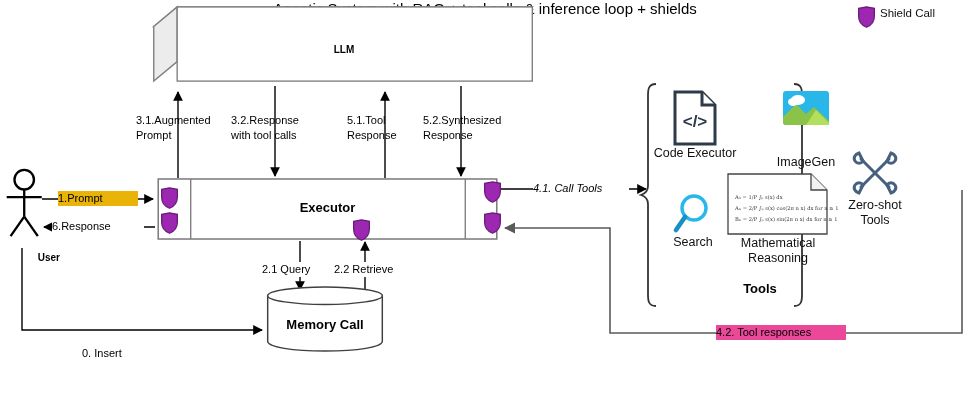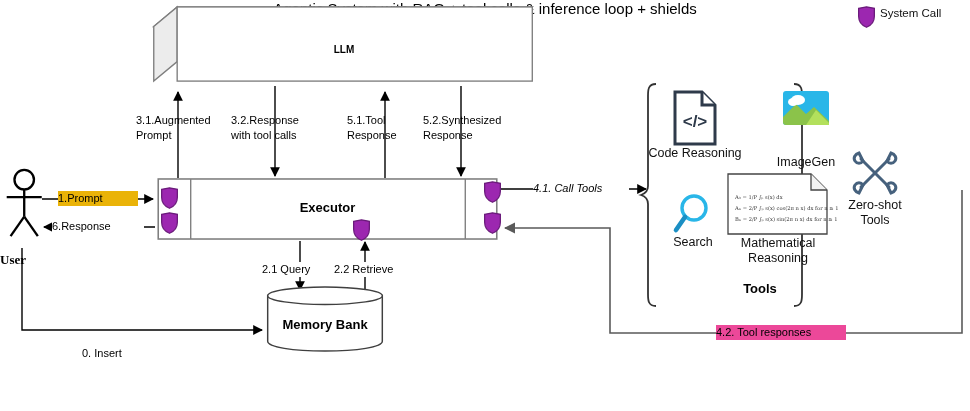--- a/index.html
+++ b/index.html
@@ -17,21 +17,21 @@
   
   #exec-box{left:155px;top:178px;width:345px;height:62px;}
   #exec-label{left:155px;top:200px;width:345px;text-align:center;font-size:13px;font-weight:bold;}
 
   
   #mem-box{left:265px;top:285px;width:120px;height:68px;}
   #mem-label{left:265px;top:317px;width:120px;text-align:center;font-size:13px;font-weight:bold;}
 
   
   #user-fig{left:4px;top:168px;width:56px;height:72px;}
-  #user-label{left:0px;top:252px;width:60px;text-align:left;font-size:13px;font-weight:bold;font-family:Liberation Serif, serif;}
+  #user-label{left:0px;top:252px;width:60px;text-align:right;font-size:10px;font-weight:bold;}
 
   
   #tools-label{left:700px;top:281px;width:120px;text-align:center;font-size:13px;font-weight:bold;}
 
   .tool-cap{position:absolute;font-size:12.5px;line-height:15px;text-align:center;color:#111;}
 
   
   #legend-text{left:880px;top:7px;font-size:11.5px;color:#111;}
 
   
@@ -100,21 +100,21 @@
   <path d="M2 3 L12 1 L22 3 L22 13 C22 20 17 25 12 27 C7 25 2 20 2 13 Z" fill="#9c27b0" stroke="#6a1b7a" stroke-width="1.6"></path>
 </svg>
 <svg class="abs" style="left:352px;top:219px" width="19" height="22" viewBox="0 0 24 28">
   <path d="M2 3 L12 1 L22 3 L22 13 C22 20 17 25 12 27 C7 25 2 20 2 13 Z" fill="#9c27b0" stroke="#6a1b7a" stroke-width="1.6"></path>
 </svg>
 
 <svg id="mem-box" class="abs" width="122" height="70" viewBox="0 0 122 70">
   <path d="M2 11 L2 58 C2 64 28 68 61 68 C94 68 120 64 120 58 L120 11 Z" fill="#ffffff" stroke="#3f3f3f" stroke-width="1.5"></path>
   <ellipse cx="61" cy="11" rx="59" ry="9" fill="#ffffff" stroke="#3f3f3f" stroke-width="1.5"></ellipse>
 </svg>
-<div id="mem-label" class="abs">Memory Bank</div>
+<div id="mem-label" class="abs">Memory Call</div>
 
 <svg id="user-fig" class="abs" width="56" height="74" viewBox="0 0 56 74">
   <circle cx="20" cy="12" r="10" fill="#ffffff" stroke="#000" stroke-width="2.4"></circle>
   <line x1="20" y1="22" x2="20" y2="50" stroke="#000" stroke-width="2.4"></line>
   <line x1="2" y1="30" x2="38" y2="30" stroke="#000" stroke-width="2.4"></line>
   <line x1="20" y1="50" x2="6" y2="70" stroke="#000" stroke-width="2.4"></line>
   <line x1="20" y1="50" x2="34" y2="70" stroke="#000" stroke-width="2.4"></line>
 </svg>
 <div id="user-label" class="abs">User</div>
 
@@ -142,21 +142,21 @@
   <path d="M16 2 C8 2 8 8 8 14 L8 104 C8 110 4 112 1 113 C4 114 8 116 8 122 L8 212 C8 218 8 224 16 224" fill="none" stroke="#333" stroke-width="1.8"></path>
   <path d="M154 2 C162 2 162 8 162 14 L162 104 C162 110 166 112 169 113 C166 114 162 116 162 122 L162 212 C162 218 162 224 154 224" fill="none" stroke="#333" stroke-width="1.8"></path>
 </svg>
 <div id="tools-label" class="abs">Tools</div>
 
 <svg class="abs" style="left:672px;top:90px" width="46" height="56" viewBox="0 0 46 56">
   <path d="M3 2 L30 2 L43 15 L43 54 L3 54 Z" fill="#ffffff" stroke="#2e3a4a" stroke-width="3"></path>
   <path d="M30 2 L30 15 L43 15" fill="#ffffff" stroke="#2e3a4a" stroke-width="3"></path>
   <text x="23" y="37" text-anchor="middle" font-family="Liberation Sans, sans-serif" font-size="17" font-weight="bold" fill="#2e3a4a">&lt;/&gt;</text>
 </svg>
-<div class="tool-cap" style="left:648px;top:146px;width:94px;">Code Reasoning</div>
+<div class="tool-cap" style="left:648px;top:146px;width:94px;">Code Executor</div>
 
 <svg class="abs" style="left:782px;top:90px" width="48" height="36" viewBox="0 0 48 36">
   <rect x="1" y="1" width="46" height="34" rx="3" fill="#29b6e8"></rect>
   <path d="M1 27 L14 14 L24 24 L32 17 L47 31 L47 32 C47 34 46 35 44 35 L4 35 C2 35 1 34 1 32 Z" fill="#8bc34a"></path>
   <path d="M24 35 L34 20 L47 33 L47 35 Z" fill="#b3e05c"></path>
   <ellipse cx="16" cy="10" rx="7" ry="5" fill="#ffffff"></ellipse>
   <ellipse cx="11" cy="12" rx="5" ry="4" fill="#ffffff"></ellipse>
 </svg>
 <div class="tool-cap" style="left:766px;top:115px;width:80px;margin-top:40px;">ImageGen</div>
 
@@ -189,15 +189,15 @@
     <text x="8" y="37">Aₙ = 2/P ∫ₚ s(x) cos(2π n x) dx     for n ≥ 1</text>
     <text x="8" y="48">Bₙ = 2/P ∫ₚ s(x) sin(2π n x) dx     for n ≥ 1</text>
   </g>
 </svg>
 <div class="tool-cap" style="left:717px;top:236px;width:122px;white-space:pre-line;">Mathematical
 Reasoning</div>
 
 <svg class="abs" style="left:857px;top:6px" width="19" height="22" viewBox="0 0 24 28">
   <path d="M2 3 L12 1 L22 3 L22 13 C22 20 17 25 12 27 C7 25 2 20 2 13 Z" fill="#9c27b0" stroke="#6a1b7a" stroke-width="1.6"></path>
 </svg>
-<div id="legend-text" class="abs">System Call</div>
+<div id="legend-text" class="abs">Shield Call</div>
 
 <div id="caption">Agentic System with RAG + tool calls &amp; inference loop + shields</div>
 
 </body></html>

